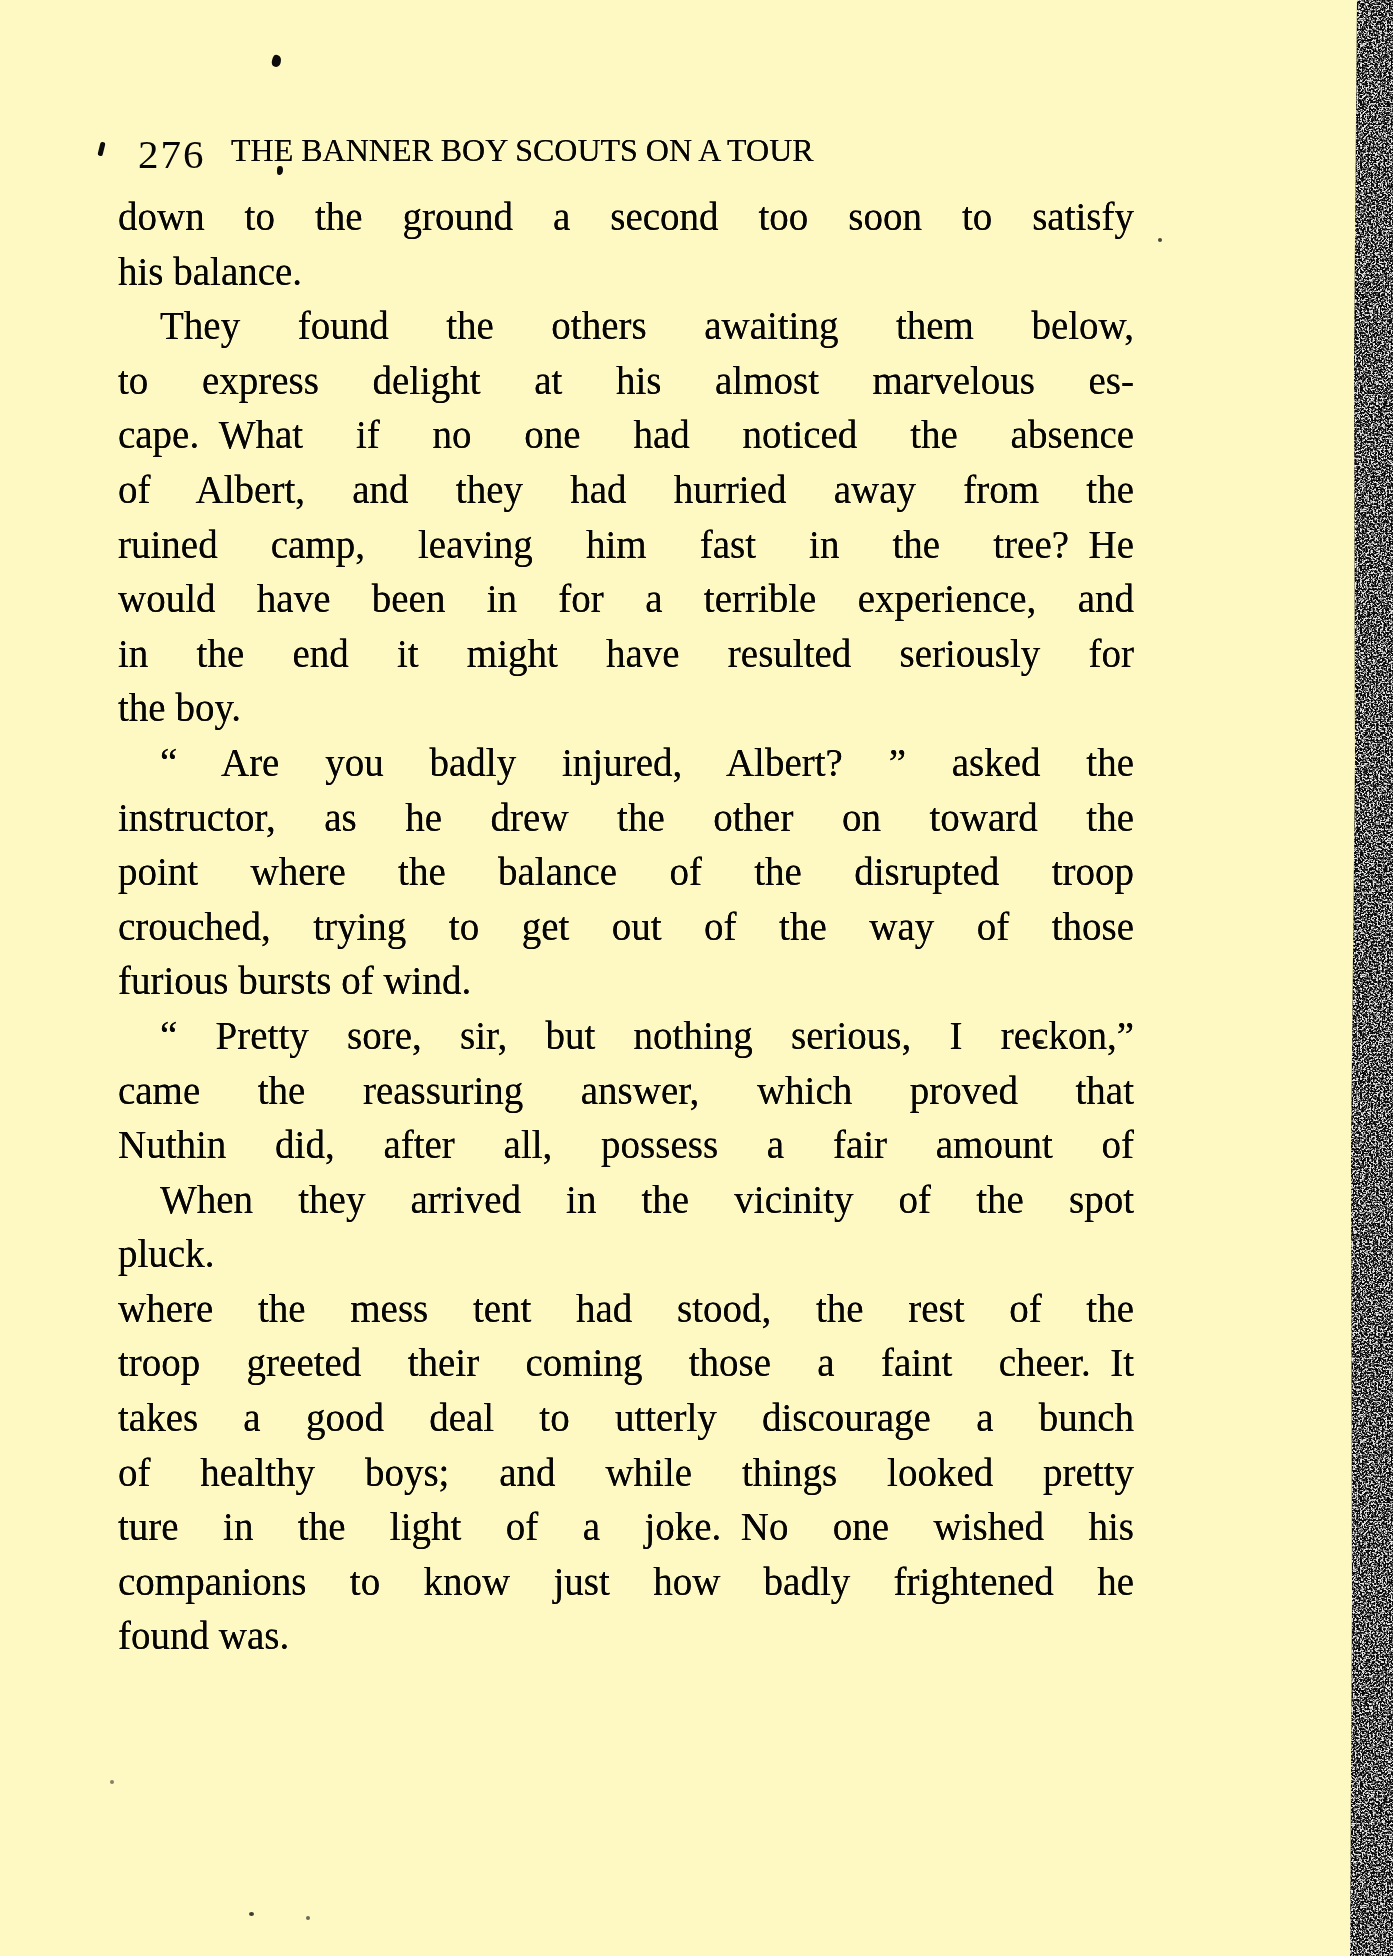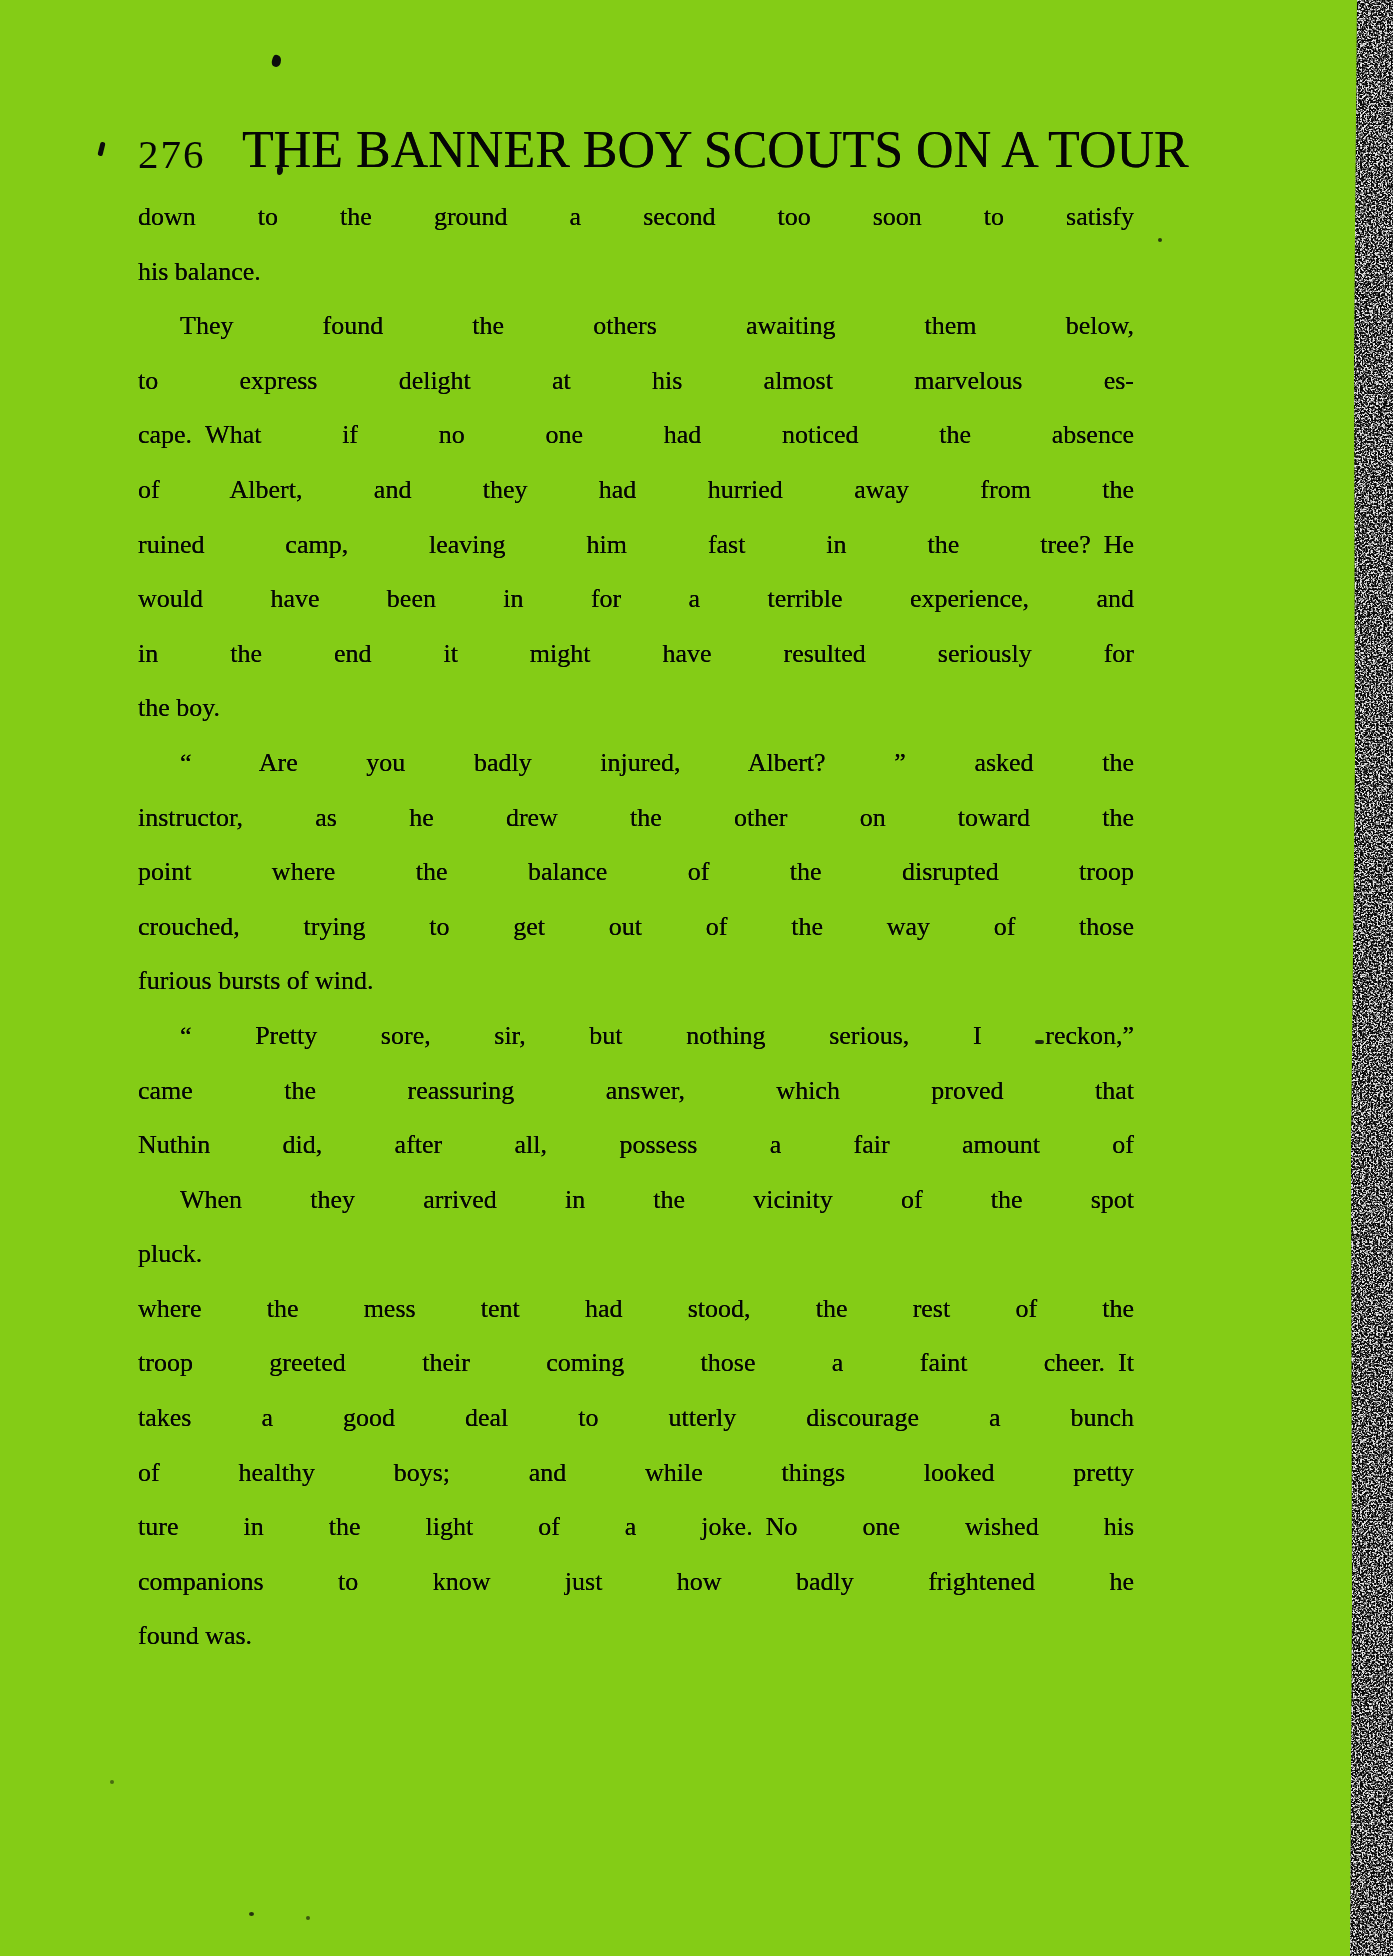--- a/index.html
+++ b/index.html
@@ -1,41 +1,40 @@
 <!DOCTYPE html>
 <html><head>
 <meta charset="utf-8">
 <style>
   html,body{margin:0;padding:0;}
   body{
     width:1393px;height:1956px;position:relative;background:#ffffff;overflow:hidden;
     font-family:"Liberation Serif","DejaVu Serif",serif;color:#050505;
   }
-  .page{position:absolute;inset:0;background:#84cc16;}
+  .page{position:absolute;inset:0;background:#fef9c3;}
 
   
   .header{position:absolute;top:126px;left:0;width:1340px;height:60px;}
   .page-number{
     position:absolute;left:138px;top:6px;
     font-size:41px;line-height:44px;letter-spacing:2px;
   }
   .page-title{
-    position:absolute;left:242px;top:0;
-    font-size:52px;line-height:48px;letter-spacing:0px;white-space:nowrap;
+    position:absolute;left:231px;top:0;
+    font-size:32px;line-height:48px;letter-spacing:0px;white-space:nowrap;
     text-shadow:0 0 .5px rgba(0,0,0,.85);
   }
 
   
   .body-text{position:absolute;top:190px;left:118px;width:1016px;}
   .line{
-    font-size:26px;line-height:54.6px;height:54.6px;
+    font-size:39px;line-height:54.6px;height:54.6px;
     text-align:justify;text-align-last:justify;-moz-text-align-last:justify;
     text-shadow:0 0 .5px rgba(0,0,0,.9);
     white-space:normal;
-    margin-left:20px;
   }
   .line.end{text-align-last:left;-moz-text-align-last:left;}
   .line.indent{text-indent:42px;}
 
   
   .gutter{position:absolute;top:0;right:0;width:45px;height:1956px;}
 
   
   .speck{position:absolute;background:#0c0c0c;border-radius:50%;}
   .speck.s1{left:272px;top:55px;width:9px;height:12px;transform:rotate(18deg);border-radius:40% 60% 50% 50%;}

